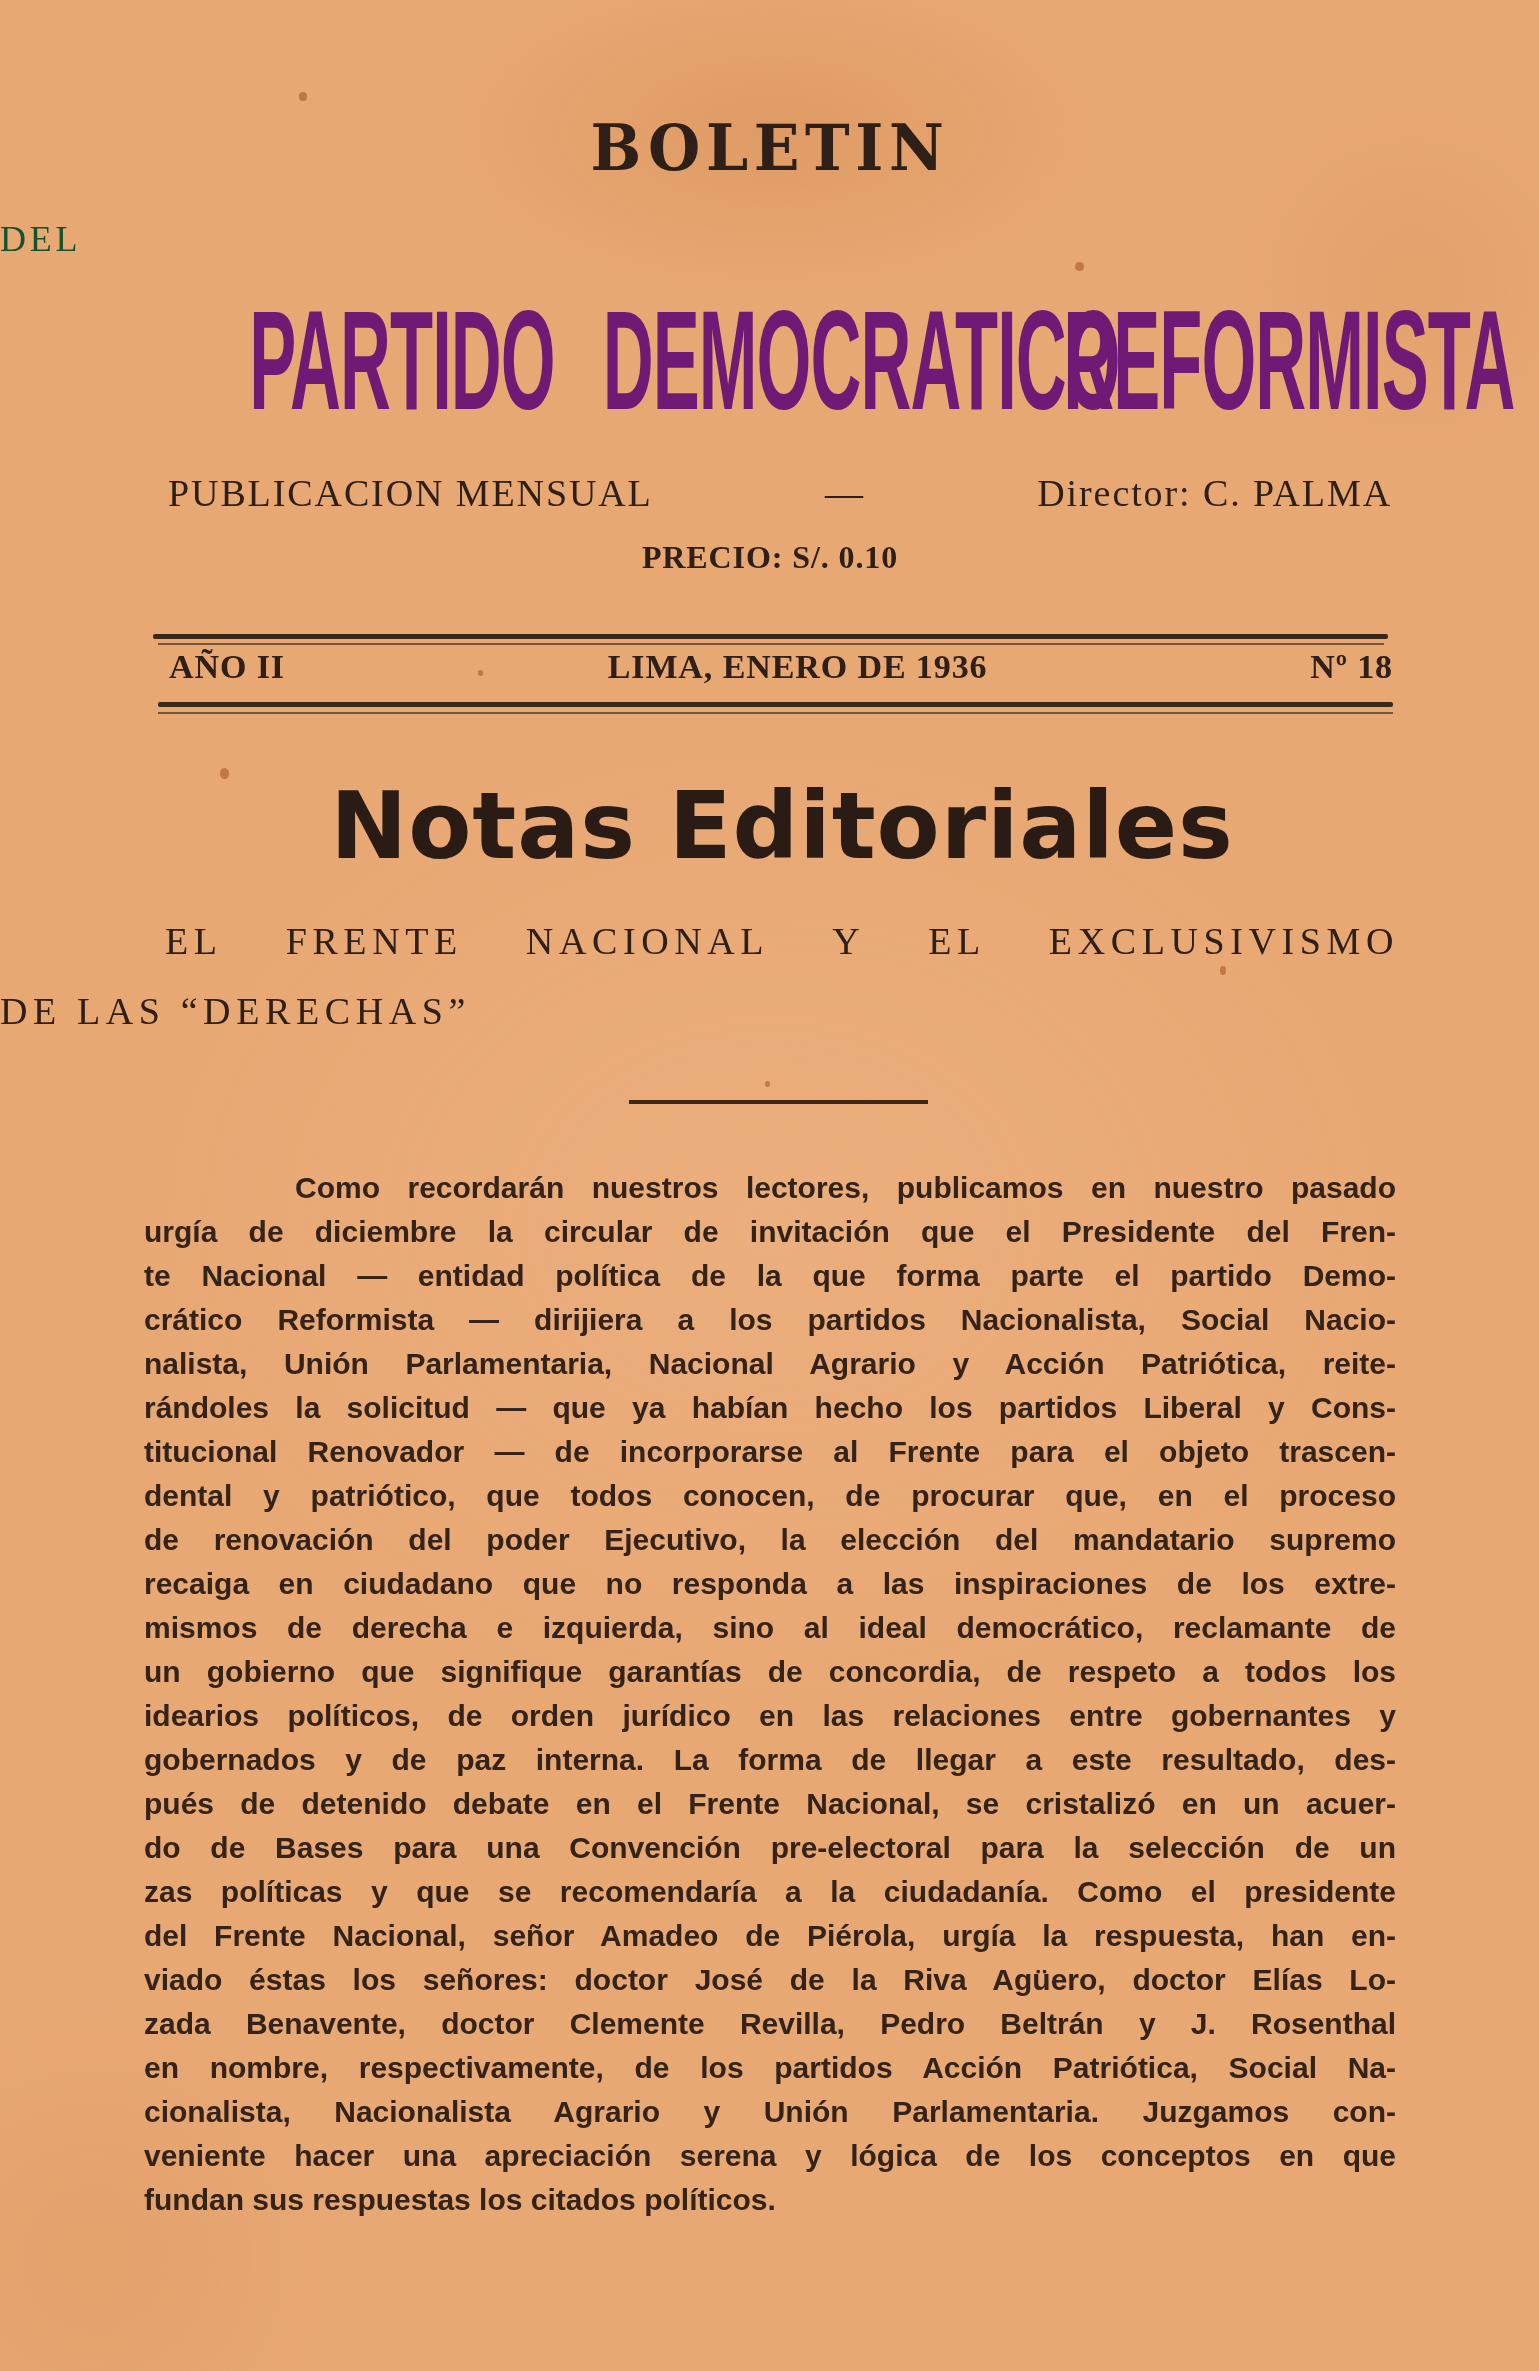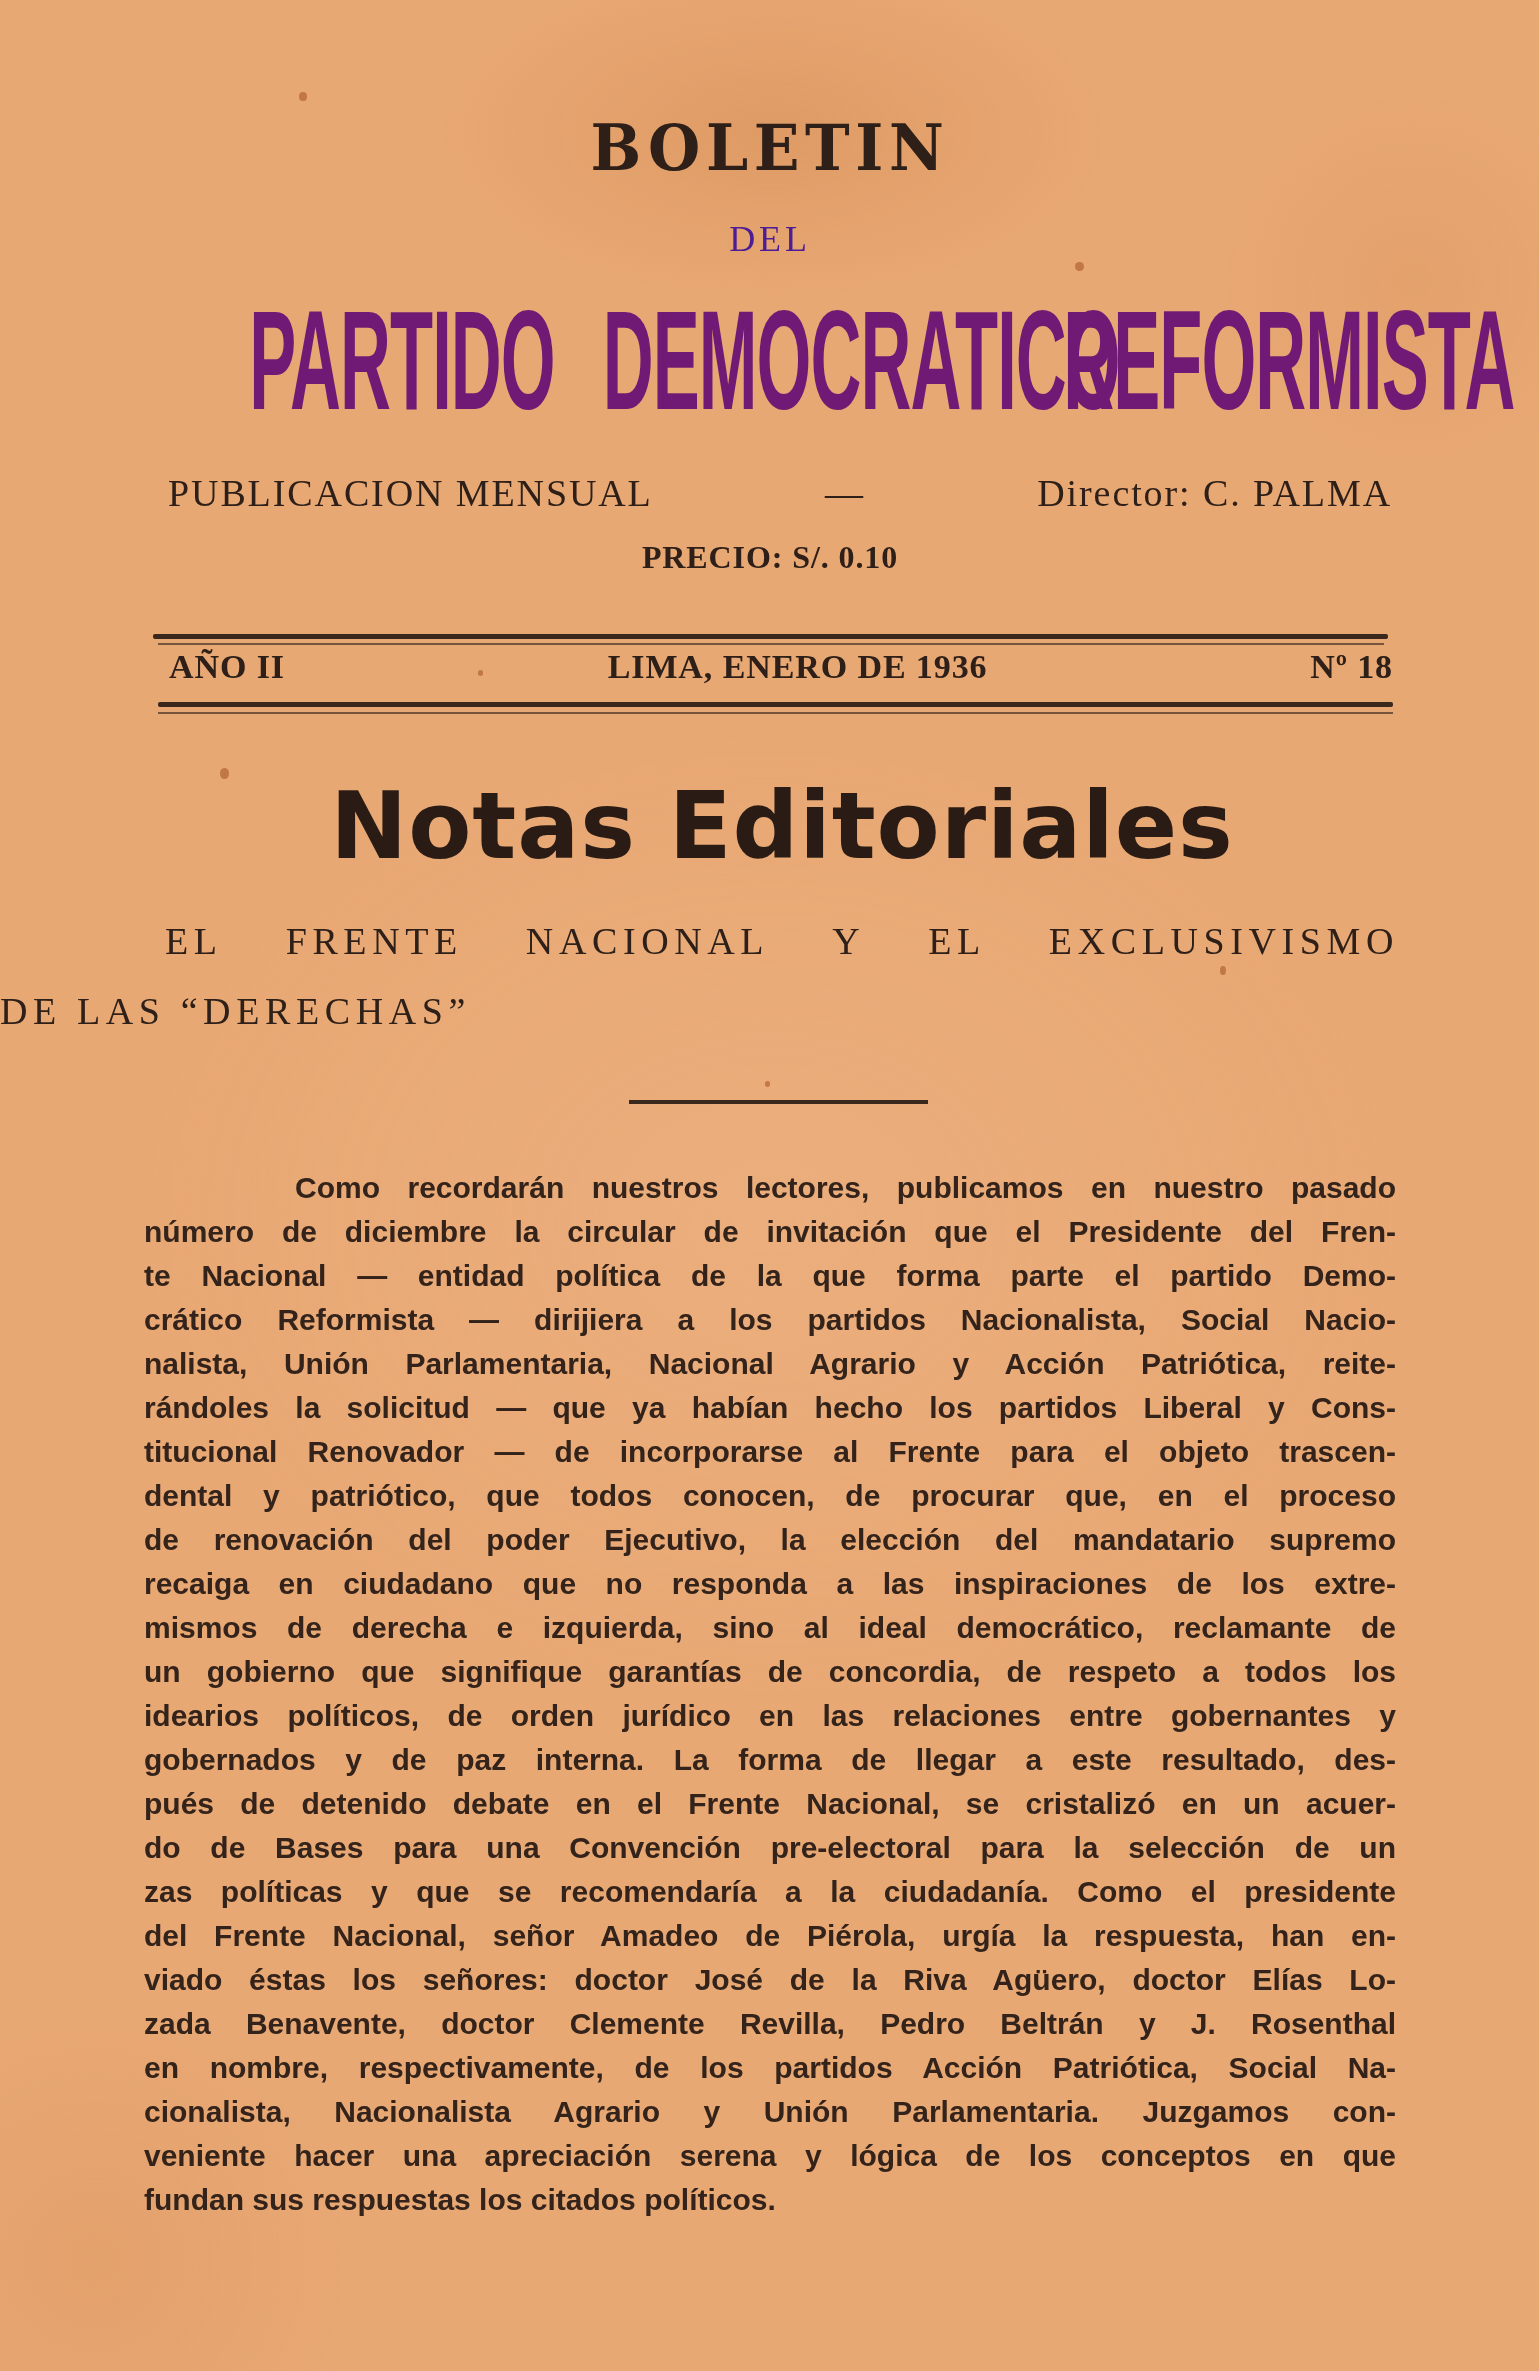--- a/index.html
+++ b/index.html
@@ -17,22 +17,22 @@
   .page { position: absolute; left: 0; top: 0; width: 1436px; height: 2371px; }
 
   .boletin {
     position: absolute; left: 0; width: 1540px; top: 113px;
     text-align: center; font-family: "DejaVu Serif", serif; font-weight: bold;
     font-size: 60px; letter-spacing: 5.6px; color: #2e2018;
     transform: scaleY(1.05);
   }
   .del {
     position: absolute; left: 0; width: 1540px; top: 218px;
-    text-align: center; font-family: "Liberation Serif", serif;
-    font-size: 36px; letter-spacing: 3.8px; color: #4c1d95;
+    text-align: left; font-family: "Liberation Serif", serif;
+    font-size: 36px; letter-spacing: 3.8px; color: #14532d;
   }
   .party {
     position: absolute; left: 188px; width: 1158px; top: 299px; height: 122px;
     font-family: "Liberation Sans", sans-serif; font-weight: bold;
     font-size: 141px; line-height: 122px; color: #701a75;
     display: flex; justify-content: space-between; align-items: center;
     transform-origin: left center;
   }
   .party span { display: inline-block; transform: scaleX(0.50); transform-origin: center; letter-spacing: -1.9px; }
   .party span:nth-child(1){ width: 245px; }
@@ -131,21 +131,21 @@
       <span>NACIONAL</span>
       <span>Y</span>
       <span>EL</span>
       <span>EXCLUSIVISMO</span>
     </div>
     <div class="subtitle sub2">DE LAS “DERECHAS”</div>
     <div class="shortrule"></div>
 
     <div class="body">
       <div class="line first"><span>Como recordarán nuestros lectores, publicamos en nuestro pasado</span></div>
-      <div class="line"><span>número de diciembre la circular de invitación que el Presidente del Fren-</span></div>
+      <div class="line"><span>urgía de diciembre la circular de invitación que el Presidente del Fren-</span></div>
       <div class="line"><span>te Nacional — entidad política de la que forma parte el partido Demo-</span></div>
       <div class="line"><span>crático Reformista — dirijiera a los partidos Nacionalista, Social Nacio-</span></div>
       <div class="line"><span>nalista, Unión Parlamentaria, Nacional Agrario y Acción Patriótica, reite-</span></div>
       <div class="line"><span>rándoles la solicitud — que ya habían hecho los partidos Liberal y Cons-</span></div>
       <div class="line"><span>titucional Renovador — de incorporarse al Frente para el objeto trascen-</span></div>
       <div class="line"><span>dental y patriótico, que todos conocen, de procurar que, en el proceso</span></div>
       <div class="line"><span>de renovación del poder Ejecutivo, la elección del mandatario supremo</span></div>
       <div class="line"><span>recaiga en ciudadano que no responda a las inspiraciones de los extre-</span></div>
       <div class="line"><span>mismos de derecha e izquierda, sino al ideal democrático, reclamante de</span></div>
       <div class="line"><span>un gobierno que signifique garantías de concordia, de respeto a todos los</span></div>

